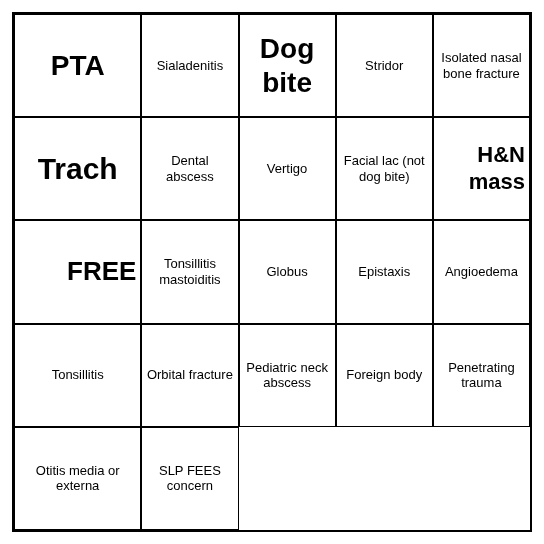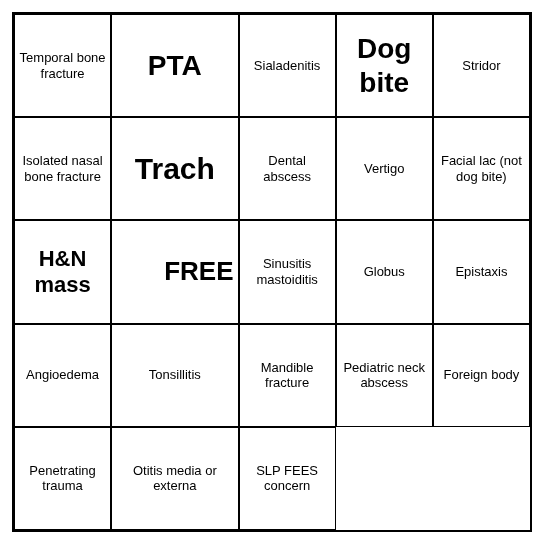--- a/index.html
+++ b/index.html
@@ -52,35 +52,33 @@
     }
 
     .bingo-cell.trach span {
       font-size: 30px;
       font-weight: bold;
     }
 
     .bingo-cell.hn-mass span {
       font-size: 22px;
       font-weight: bold;
+      text-align: right;
     }
 
     .bingo-cell.free-text span {
       font-size: 26px;
       font-weight: bold;
       margin-left: 48px;
     }
   </style>
 </head>
 <body>
 
 <div class="bingo-board">
-<div class="bingo-cell">
-      <span>Temporal bone fracture</span>
-    </div>
     <div class="bingo-cell large-text">
       <span>PTA</span>
     </div>
     <div class="bingo-cell">
       <span>Sialadenitis</span>
     </div>
     <div class="bingo-cell xlarge-text">
       <span>Dog bite</span>
     </div>
     <div class="bingo-cell">
@@ -101,36 +99,36 @@
     <div class="bingo-cell">
       <span>Facial lac (not dog bite)</span>
     </div>
     <div class="bingo-cell hn-mass">
       <span>H&amp;N mass</span>
     </div>
     <div class="bingo-cell free-text">
       <span>FREE</span>
     </div>
     <div class="bingo-cell">
-      <span>Sinusitis mastoiditis</span>
+      <span>Tonsillitis mastoiditis</span>
     </div>
     <div class="bingo-cell">
       <span>Globus</span>
     </div>
     <div class="bingo-cell">
       <span>Epistaxis</span>
     </div>
     <div class="bingo-cell">
       <span>Angioedema</span>
     </div>
     <div class="bingo-cell">
       <span>Tonsillitis</span>
     </div>
     <div class="bingo-cell">
-      <span>Mandible fracture</span>
+      <span>Orbital fracture</span>
     </div>
     <div class="bingo-cell">
       <span>Pediatric neck abscess</span>
     </div>
     <div class="bingo-cell">
       <span>Foreign body</span>
     </div>
     <div class="bingo-cell">
       <span>Penetrating trauma</span>
     </div>

